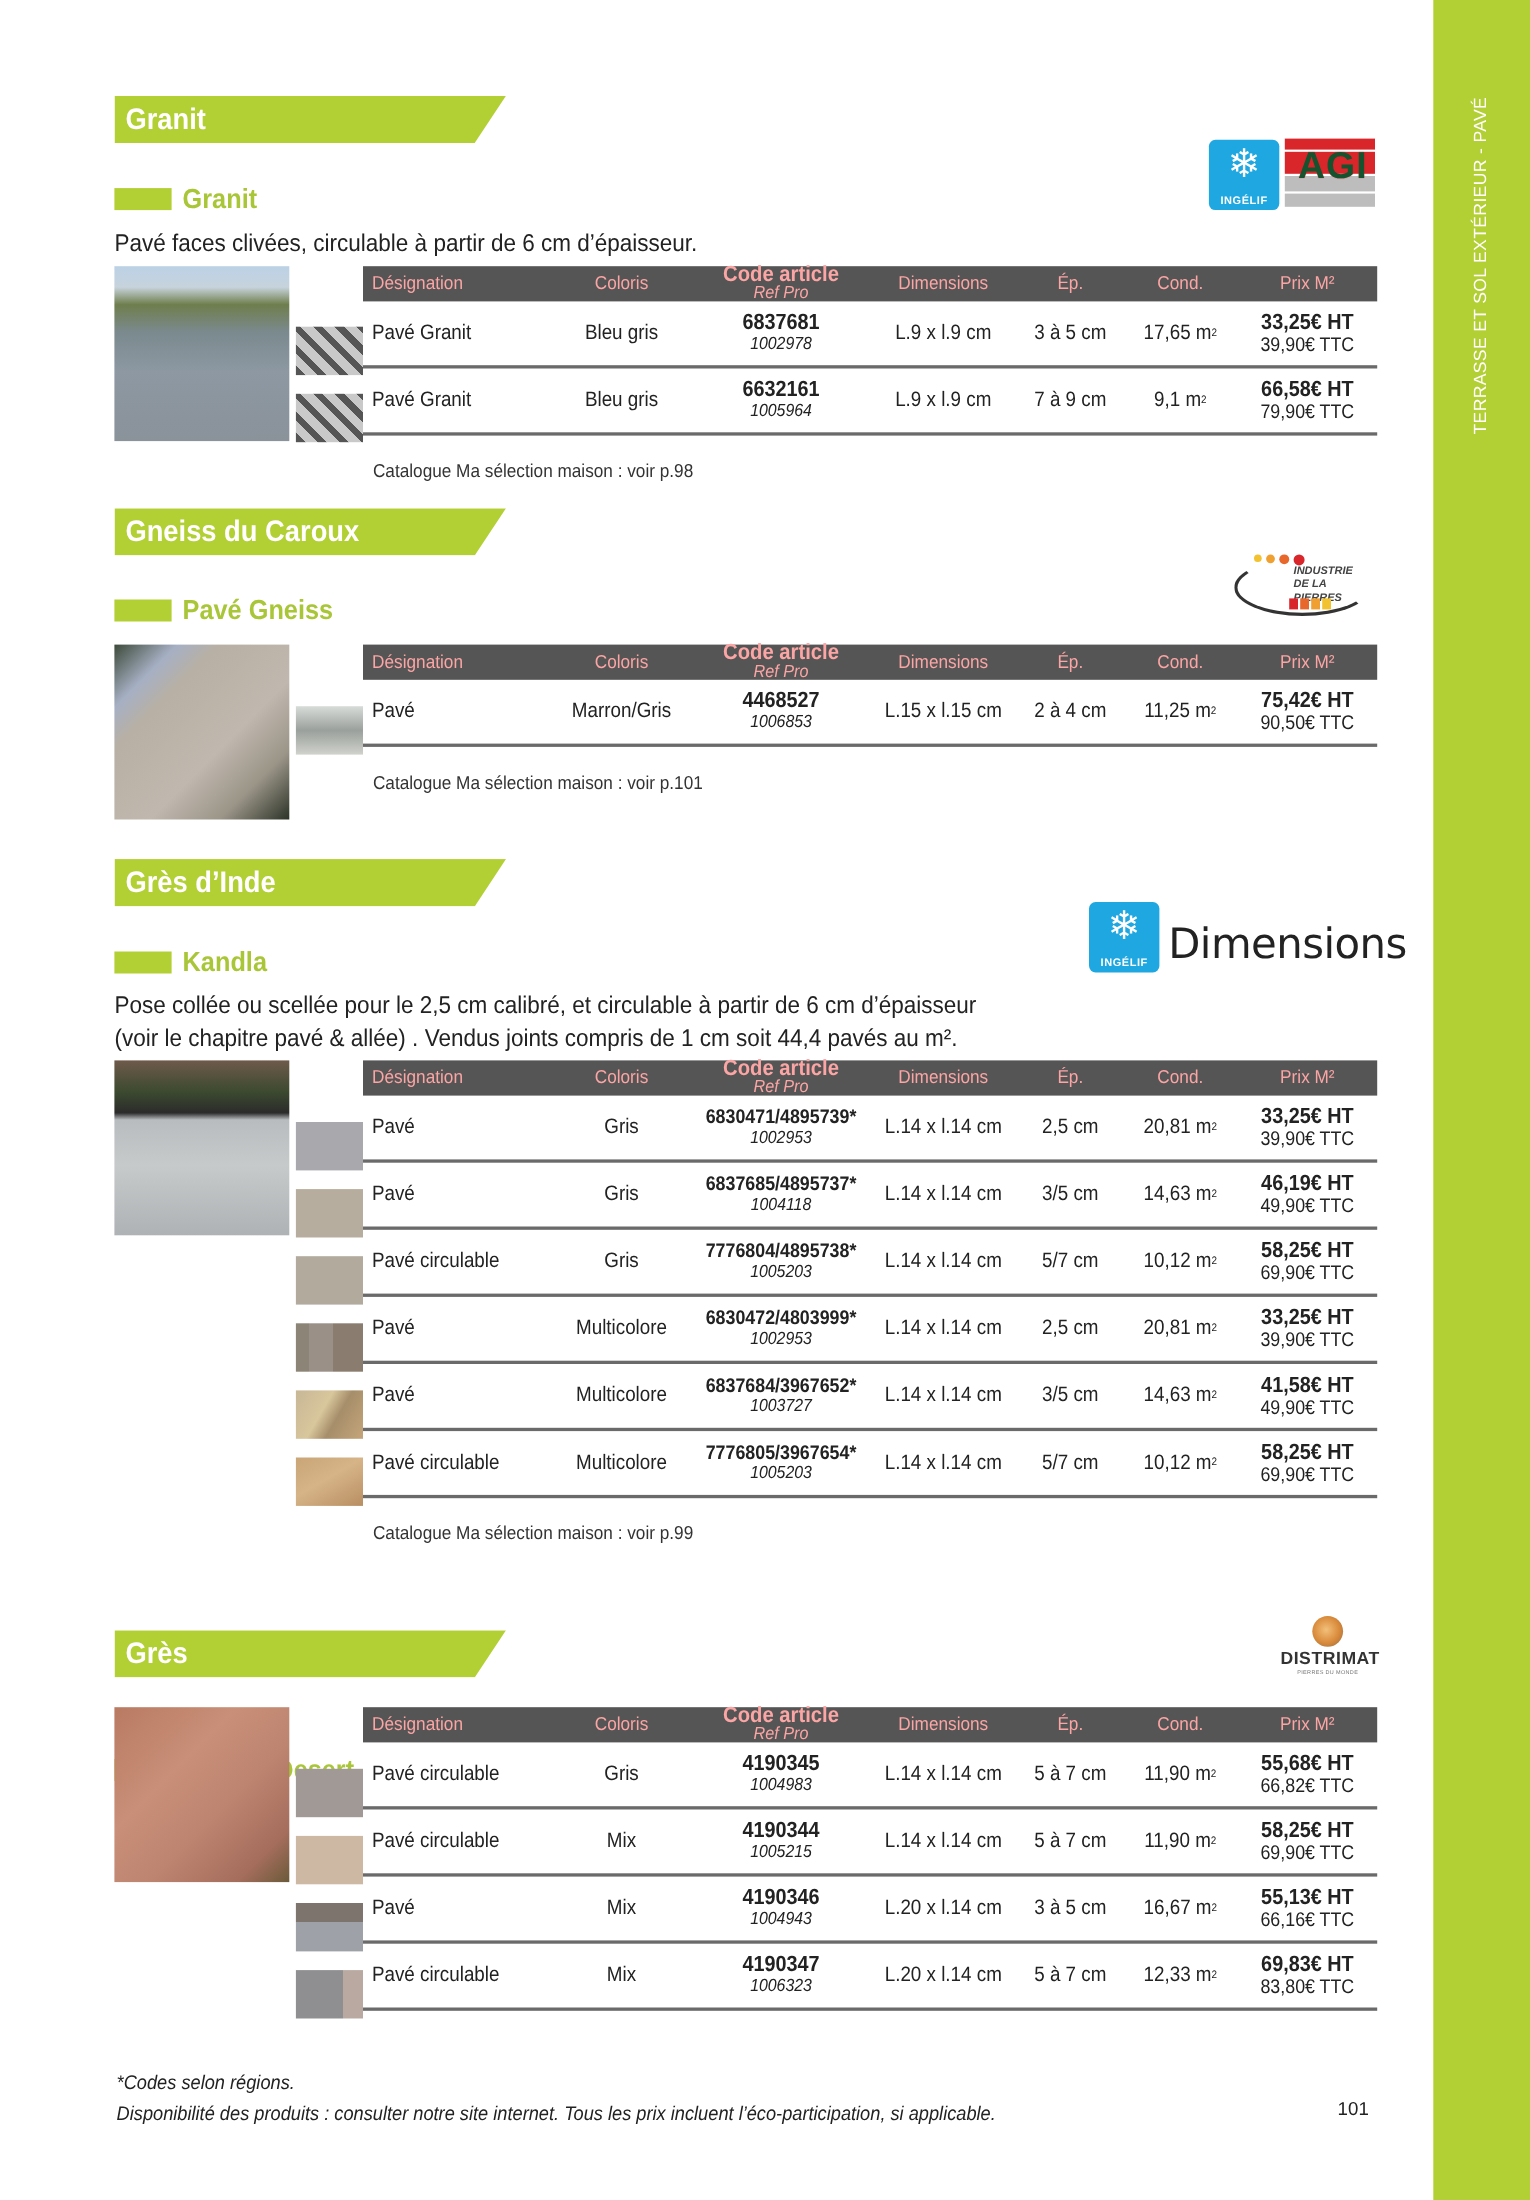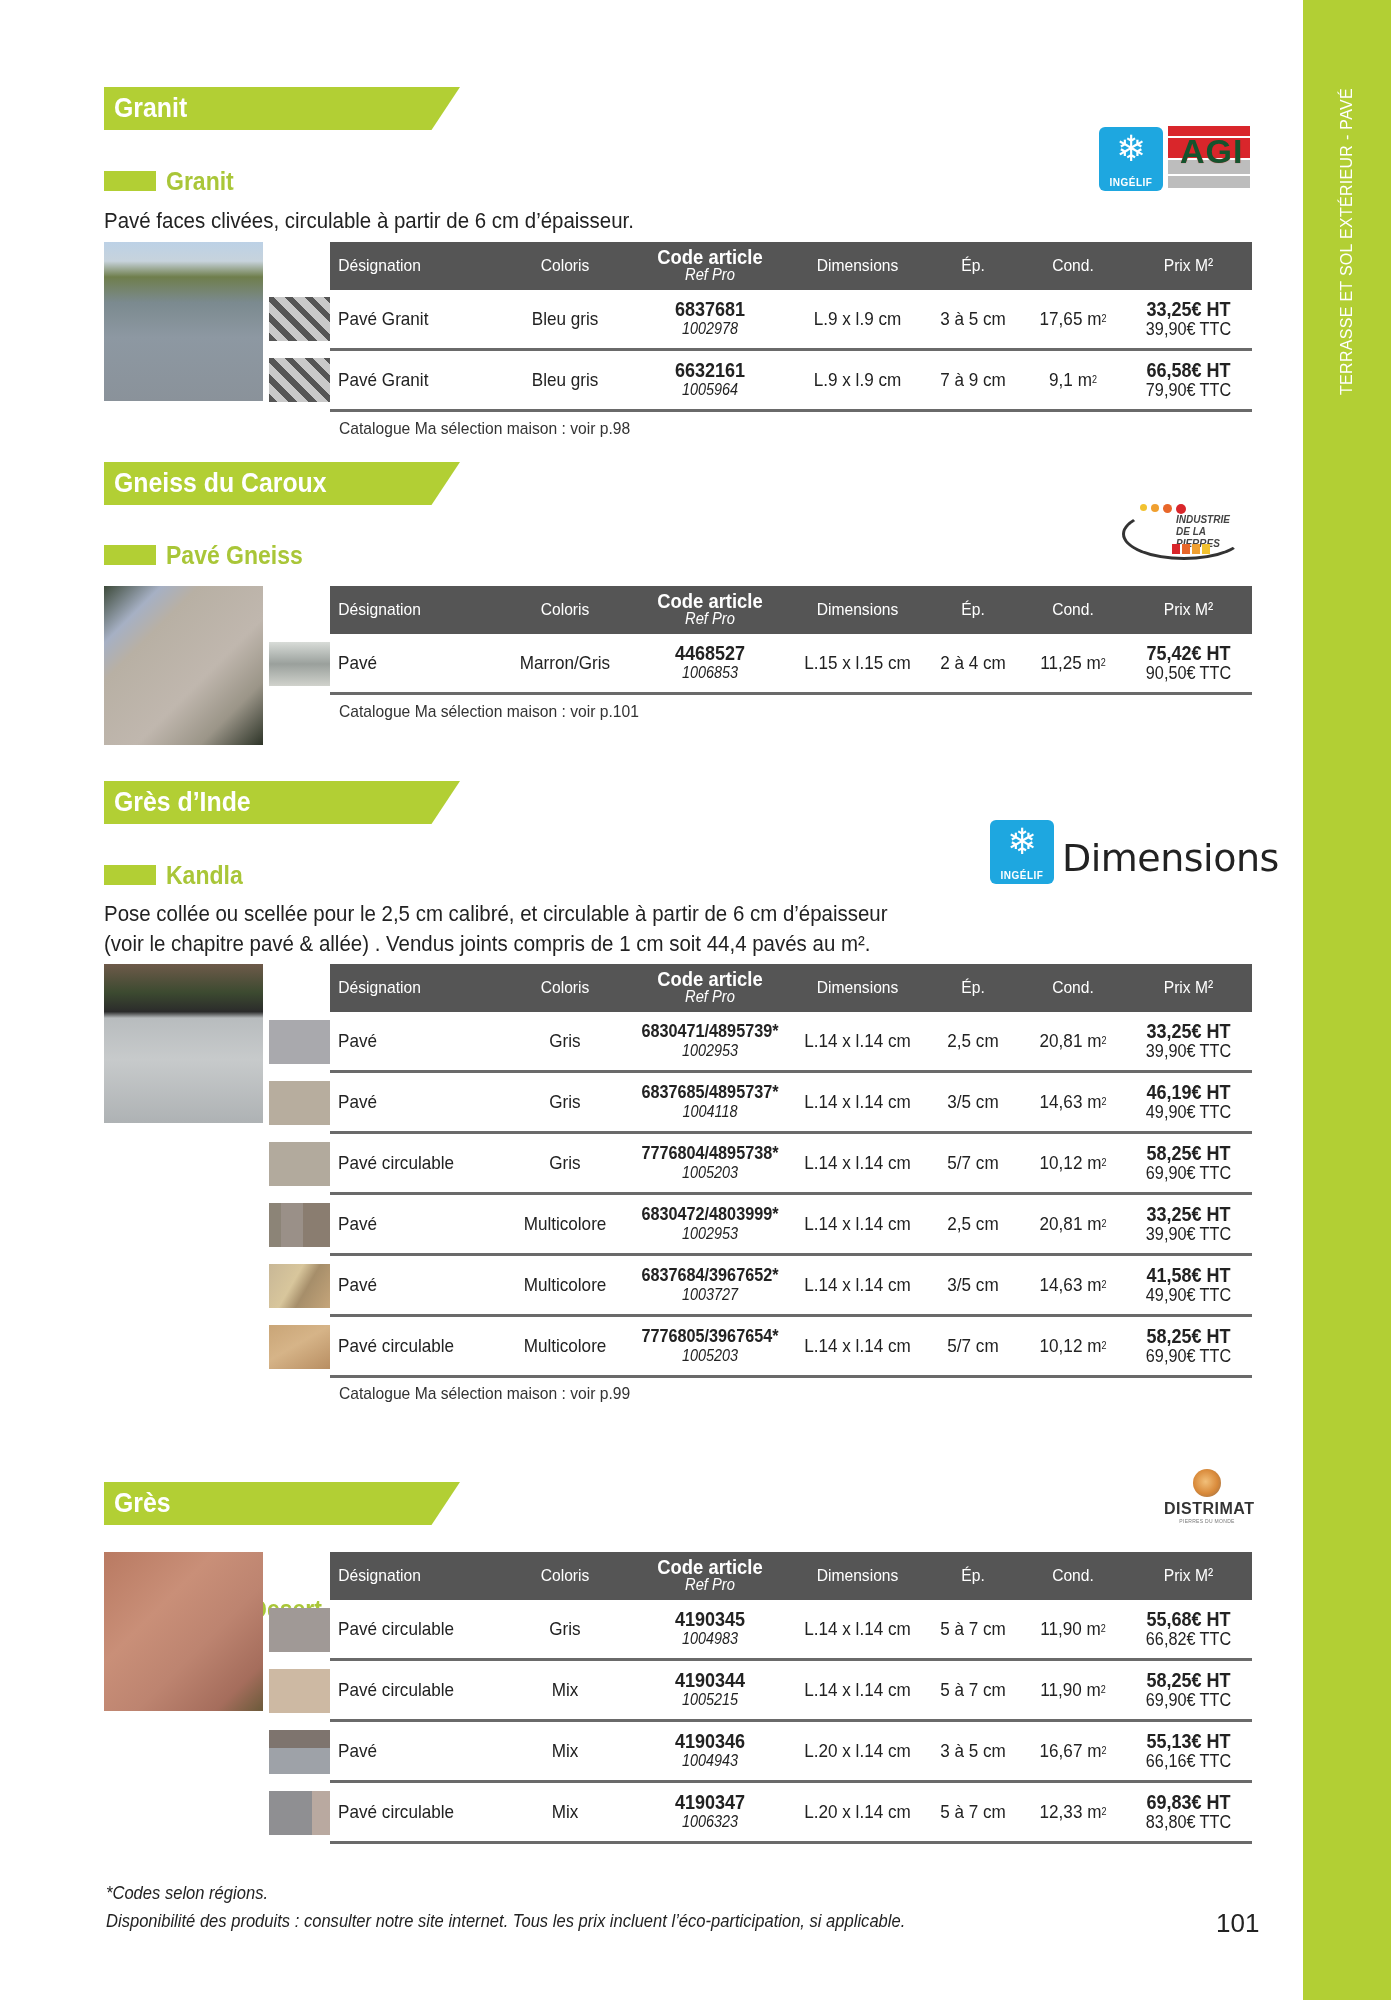--- a/index.html
+++ b/index.html
@@ -12,21 +12,21 @@
   .band-title { position: absolute; left: 10px; top: 6px; color: #fff; font-weight: bold; font-size: 27px; font-family: "Liberation Sans", sans-serif; transform: scaleX(0.92); transform-origin: left; }
   .sub { position: absolute; left: 104px; height: 26px; display: flex; align-items: center; }
   .sub-swatch { width: 52px; height: 20px; background: #b2cf34; }
   .sub-title { margin-left: 10px; color: #a9c638; font-weight: bold; font-size: 25px; transform: scaleX(0.92); transform-origin: left; white-space: nowrap; }
   .desc { position: absolute; left: 104px; font-size: 22px; color: #222; line-height: 30px; transform: scaleX(0.93); transform-origin: left; white-space: nowrap; }
 
   .photo { position: absolute; left: 104px; width: 159px; height: 159px; }
   .thumb { position: absolute; left: 269px; width: 61px; height: 44px; }
 
   .table { position: absolute; left: 330px; width: 922px; }
-  .thead { height: 48px; background: #555555; display: flex; align-items: center; color: #ffffff; }
+  .thead { height: 32px; background: #555555; display: flex; align-items: center; color: #fca5a5; }
   .th { font-size: 17px; text-align: center; transform: scaleX(0.92); line-height: 18px; }
   .th .big { font-size: 20px; font-weight: bold; display: block; }
   .th .ital { font-size: 16px; font-style: italic; display: block; }
   .trow { height: 61px; display: flex; align-items: center; border-bottom: 3px solid #6a6a6a; }
   .td { font-size: 19px; text-align: center; color: #222; transform: scaleX(0.9); line-height: 20px; }
   .td .code { font-weight: bold; font-size: 20px; display: block; }
   .td .ref { font-style: italic; font-size: 16px; display: block; }
   .td .ht { font-weight: bold; font-size: 20px; display: block; }
   .td .ttc { font-size: 18px; display: block; }
   sup { font-size: 10px; vertical-align: top; }
@@ -40,21 +40,21 @@
   .c7 { width: 127px; }
 
   .note { position: absolute; left: 339px; font-size: 17px; color: #333; transform: scaleX(0.92); transform-origin: left; white-space: nowrap; }
 
   .logo { position: absolute; }
   .ingelif { background: #1ea7e0; border-radius: 6px; color: #fff; display: flex; flex-direction: column; align-items: center; justify-content: space-between; padding: 4px 2px 3px; }
   .ingelif .flake { font-size: 36px; line-height: 36px; }
   .ingelif .lbl { font-size: 10px; font-weight: bold; letter-spacing: 0.5px; }
 
   .footer { position: absolute; left: 106px; font-style: italic; font-size: 18px; color: #222; transform: scaleX(0.92); transform-origin: left; white-space: nowrap; }
-  .pagenum { position: absolute; left: 1216px; top: 1908px; font-size: 26px; color: #222; }
+  .pagenum { position: absolute; left: 1216px; top: 1908px; font-size: 17px; color: #222; }
 </style>
 </head>
 <body>
 
 <div class="sidebar">
   <div class="sidebar-text">TERRASSE ET SOL EXTÉRIEUR - PAVÉ</div>
 </div>
 
 <div>
   <div class="band" style="top:87px;">

